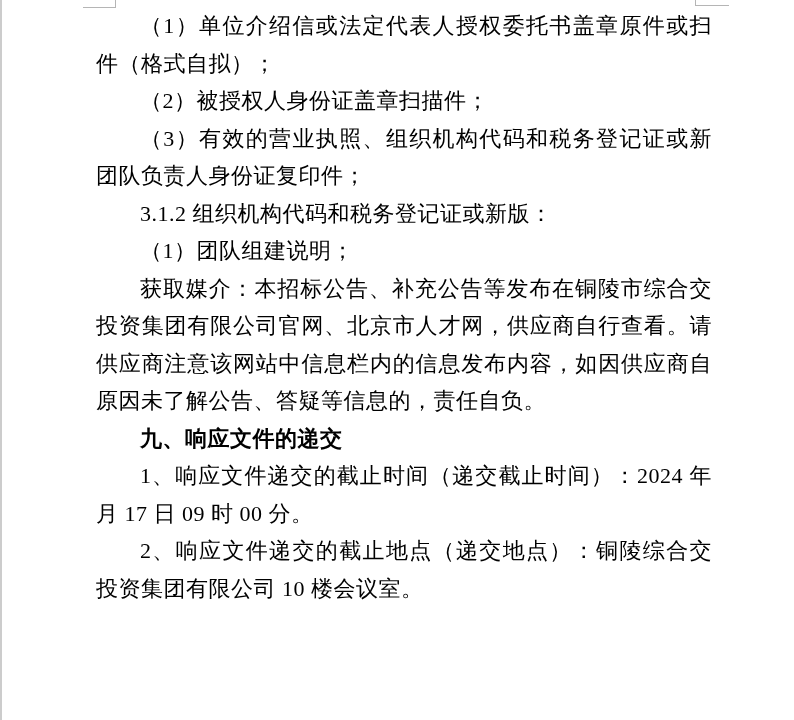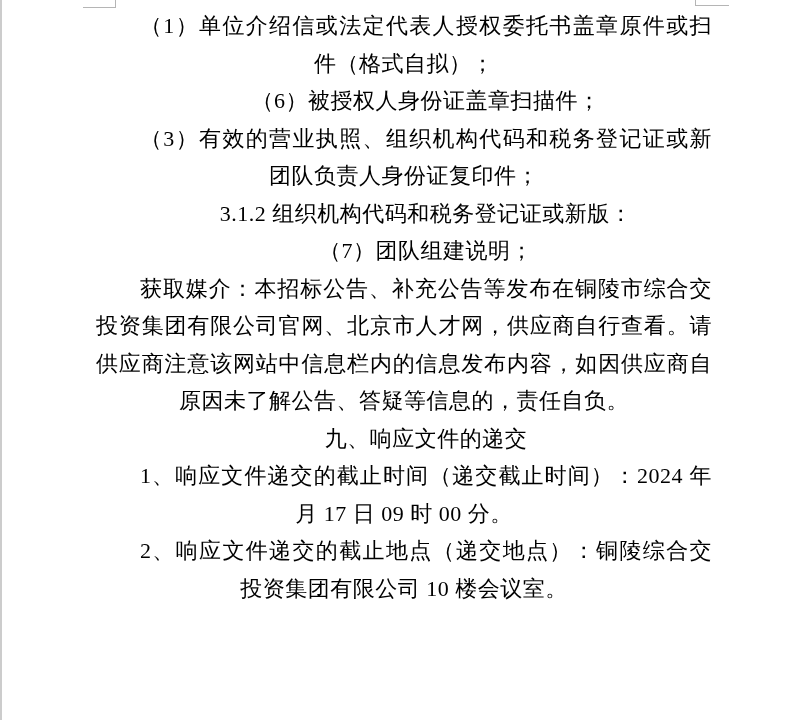--- a/index.html
+++ b/index.html
@@ -47,50 +47,50 @@
     position: absolute;
     left: 96px;
     top: 7px;
     width: 616px;
   }
   .line {
     font-size: 22px;
     line-height: 37.5px;
     height: 37.5px;
     overflow: hidden;
-    text-align: center;
+    text-align: left;
     white-space: normal;
     letter-spacing: 0.5px;
   }
   .line.indent {
     text-indent: 2em;
   }
   .line.fill {
     text-align: justify;
     text-align-last: justify;
   }
   .line.bold {
-    font-weight: 400;
+    font-weight: 700;
   }
 </style>
 </head>
 <body style="--edge-color: #cccccc; --mark-color: #b5b5b5; background: rgb(255, 255, 255);">
 
 <div class="page">
   <div class="page-edge"></div>
   <div class="crop-mark crop-left"></div>
   <div class="crop-mark crop-right"></div>
   <div class="content" id="content">
       <div class="line indent fill">（1）单位介绍信或法定代表人授权委托书盖章原件或扫描</div>
       <div class="line">件（格式自拟）；</div>
-      <div class="line indent">（6）被授权人身份证盖章扫描件；</div>
+      <div class="line indent">（2）被授权人身份证盖章扫描件；</div>
       <div class="line indent fill">（3）有效的营业执照、组织机构代码和税务登记证或新版</div>
       <div class="line">团队负责人身份证复印件；</div>
       <div class="line indent">3.1.2 组织机构代码和税务登记证或新版：</div>
-      <div class="line indent">（7）团队组建说明；</div>
+      <div class="line indent">（1）团队组建说明；</div>
       <div class="line indent fill">获取媒介：本招标公告、补充公告等发布在铜陵市综合交通</div>
       <div class="line fill">投资集团有限公司官网、北京市人才网，供应商自行查看。请各</div>
       <div class="line fill">供应商注意该网站中信息栏内的信息发布内容，如因供应商自身</div>
       <div class="line">原因未了解公告、答疑等信息的，责任自负。</div>
       <div class="line indent bold">九、响应文件的递交</div>
       <div class="line indent fill">1、响应文件递交的截止时间（递交截止时间）：2024 年 10</div>
       <div class="line">月 17 日 09 时 00 分。</div>
       <div class="line indent fill">2、响应文件递交的截止地点（递交地点）：铜陵综合交通</div>
       <div class="line">投资集团有限公司 10 楼会议室。</div>
     </div>

